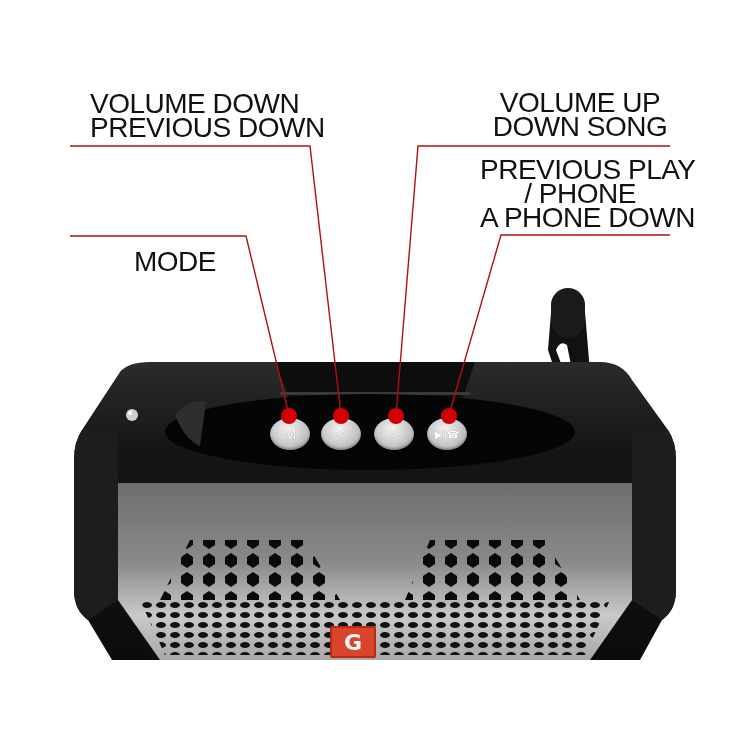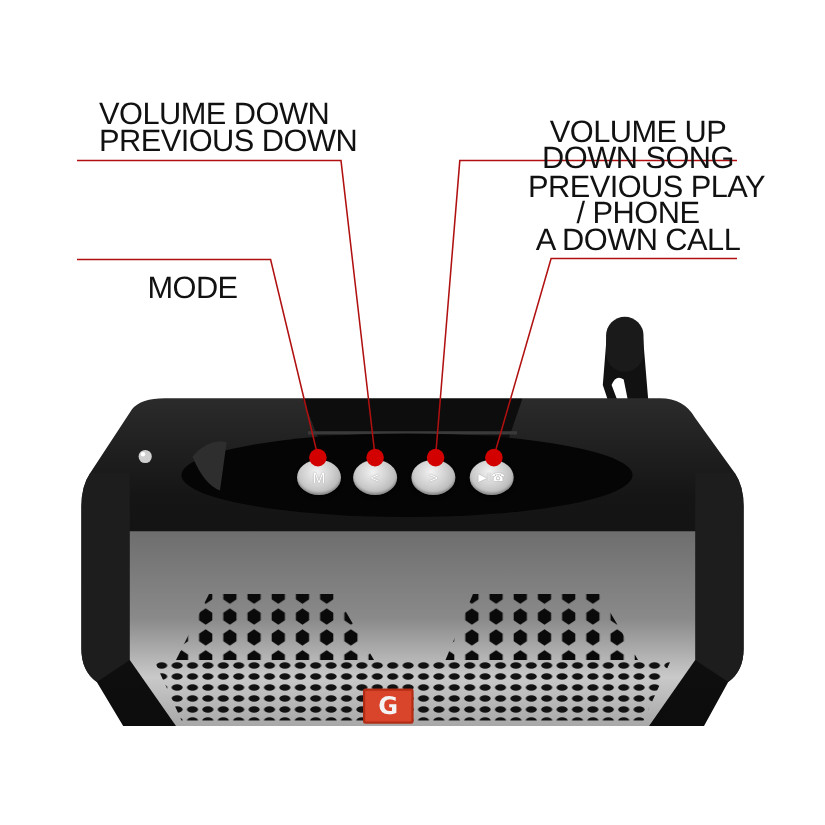--- a/index.html
+++ b/index.html
@@ -73,28 +73,28 @@
     <polyline points="670,146 418,146 396,415"></polyline>
     <polyline points="670,235 501,235 449,415"></polyline>
   </g>
 </svg>
 
 <div class="label" style="left:90px;top:92px;width:200px;">
   <div>VOLUME DOWN</div>
   <div>PREVIOUS DOWN</div>
 </div>
 <div class="label" style="left:125px;top:207px;width:100px;margin-top:43px;">MODE</div>
-<div class="label" style="left:480px;top:108px;width:200px;">
+<div class="label" style="left:480px;top:91px;width:200px;">
   <div>VOLUME UP</div>
   <div>DOWN SONG</div>
 </div>
 <div class="label" style="left:480px;top:158px;width:200px;">
   <div>PREVIOUS PLAY</div>
   <div>/ PHONE</div>
-  <div>A DOWN CALL</div>
+  <div>A PHONE DOWN</div>
 </div>
 
 <div class="btn" style="left:270px;top:418px;">
     <span>M</span>
   </div>
 <div class="btn" style="left:321px;top:418px;">
     <span>&lt;</span>
   </div>
 <div class="btn" style="left:374px;top:418px;">
     <span>&gt;</span>

